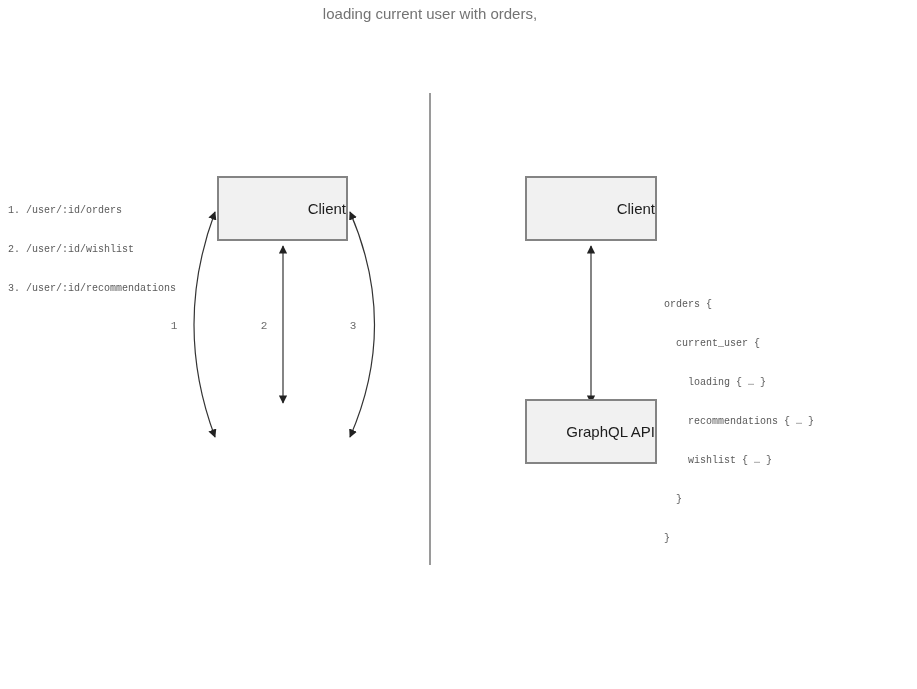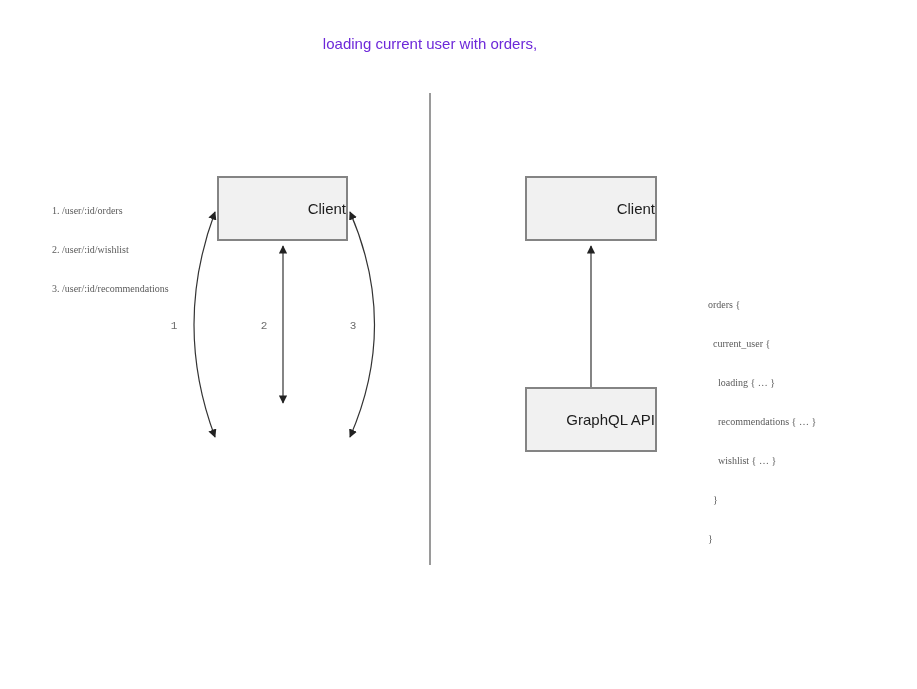--- a/index.html
+++ b/index.html
@@ -10,27 +10,27 @@
   .canvas {
     position: relative;
     width: 917px;
     height: 689px;
     background: #ffffff;
     overflow: hidden;
     font-family: "Liberation Sans", sans-serif;
   }
   .title {
     position: absolute;
-    top: 34px;
+    top: 4px;
     left: 430px;
     transform: translateX(-50%);
     text-align: left;
     font-size: 15px;
     line-height: 19px;
-    color: #6d28d9;
+    color: #737373;
     white-space: nowrap;
   }
   .connector-layer {
     position: absolute;
     top: 0;
     left: 0;
     width: 917px;
     height: 689px;
   }
   .node-box {
@@ -40,28 +40,27 @@
     box-sizing: border-box;
     display: flex;
     align-items: center;
     justify-content: flex-end;
     font-size: 15px;
     color: #1c1c1c;
   }
   .box-client-left  { left: 217px; top: 176px; width: 131px; height: 65px; }
   .box-rest         { left: 217px; top: 407px; width: 131px; height: 65px; }
   .box-client-right { left: 525px; top: 176px; width: 132px; height: 65px; }
-  .box-graphql      { left: 525px; top: 387px; width: 132px; height: 65px; padding-left: 33px; }
+  .box-graphql      { left: 525px; top: 399px; width: 132px; height: 65px; padding-left: 33px; }
   .mono {
-    font-family: Liberation Serif, serif;
+    font-family: Liberation Mono, monospace;
     font-size: 10px;
     line-height: 13px;
     color: #5a5a5a;
     white-space: pre;
-    margin-left: 44px;
   }
   .endpoints {
     position: absolute;
     left: 8px;
     top: 178px;
   }
   .query-code {
     position: absolute;
     left: 664px;
     top: 272px;

